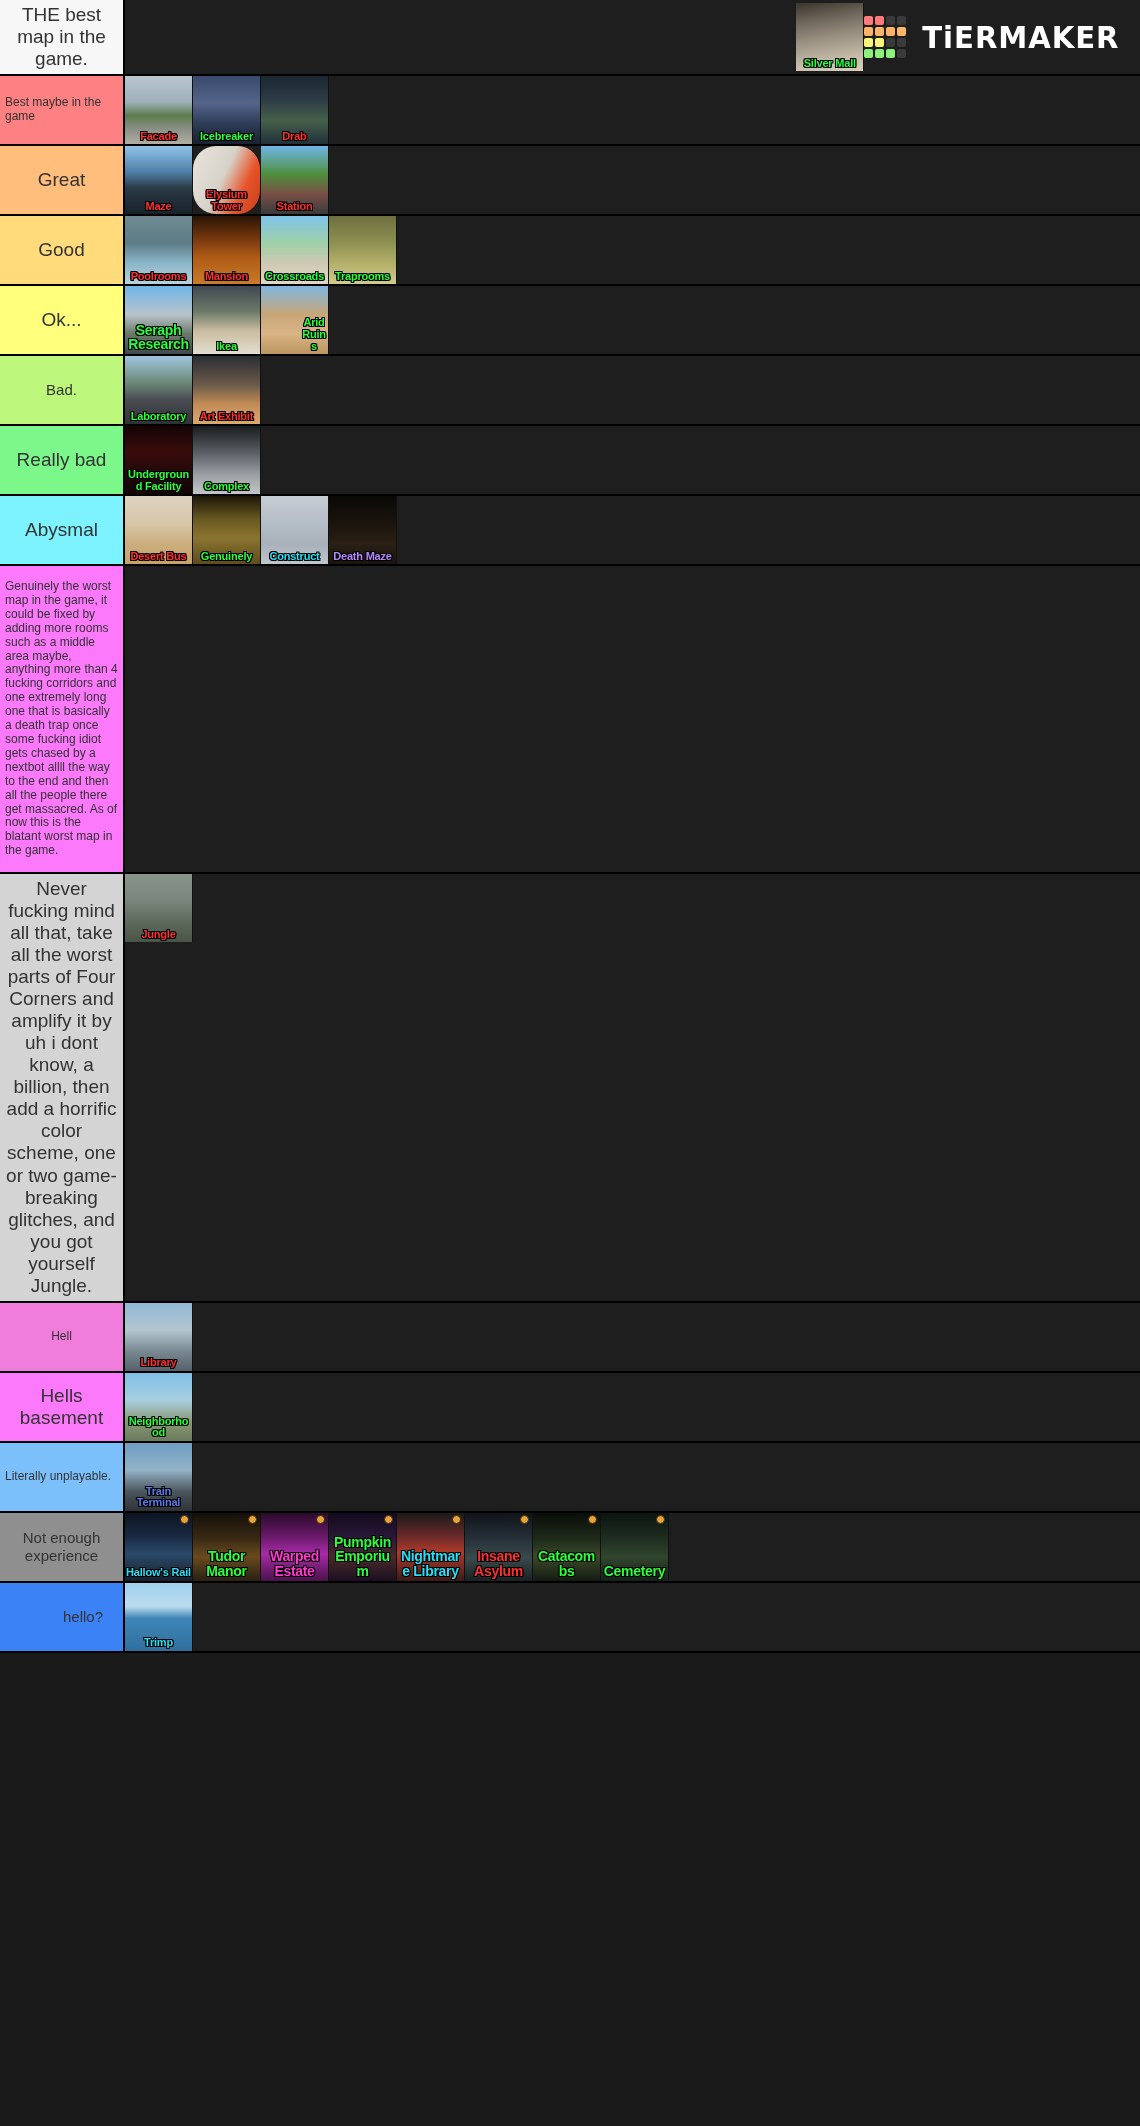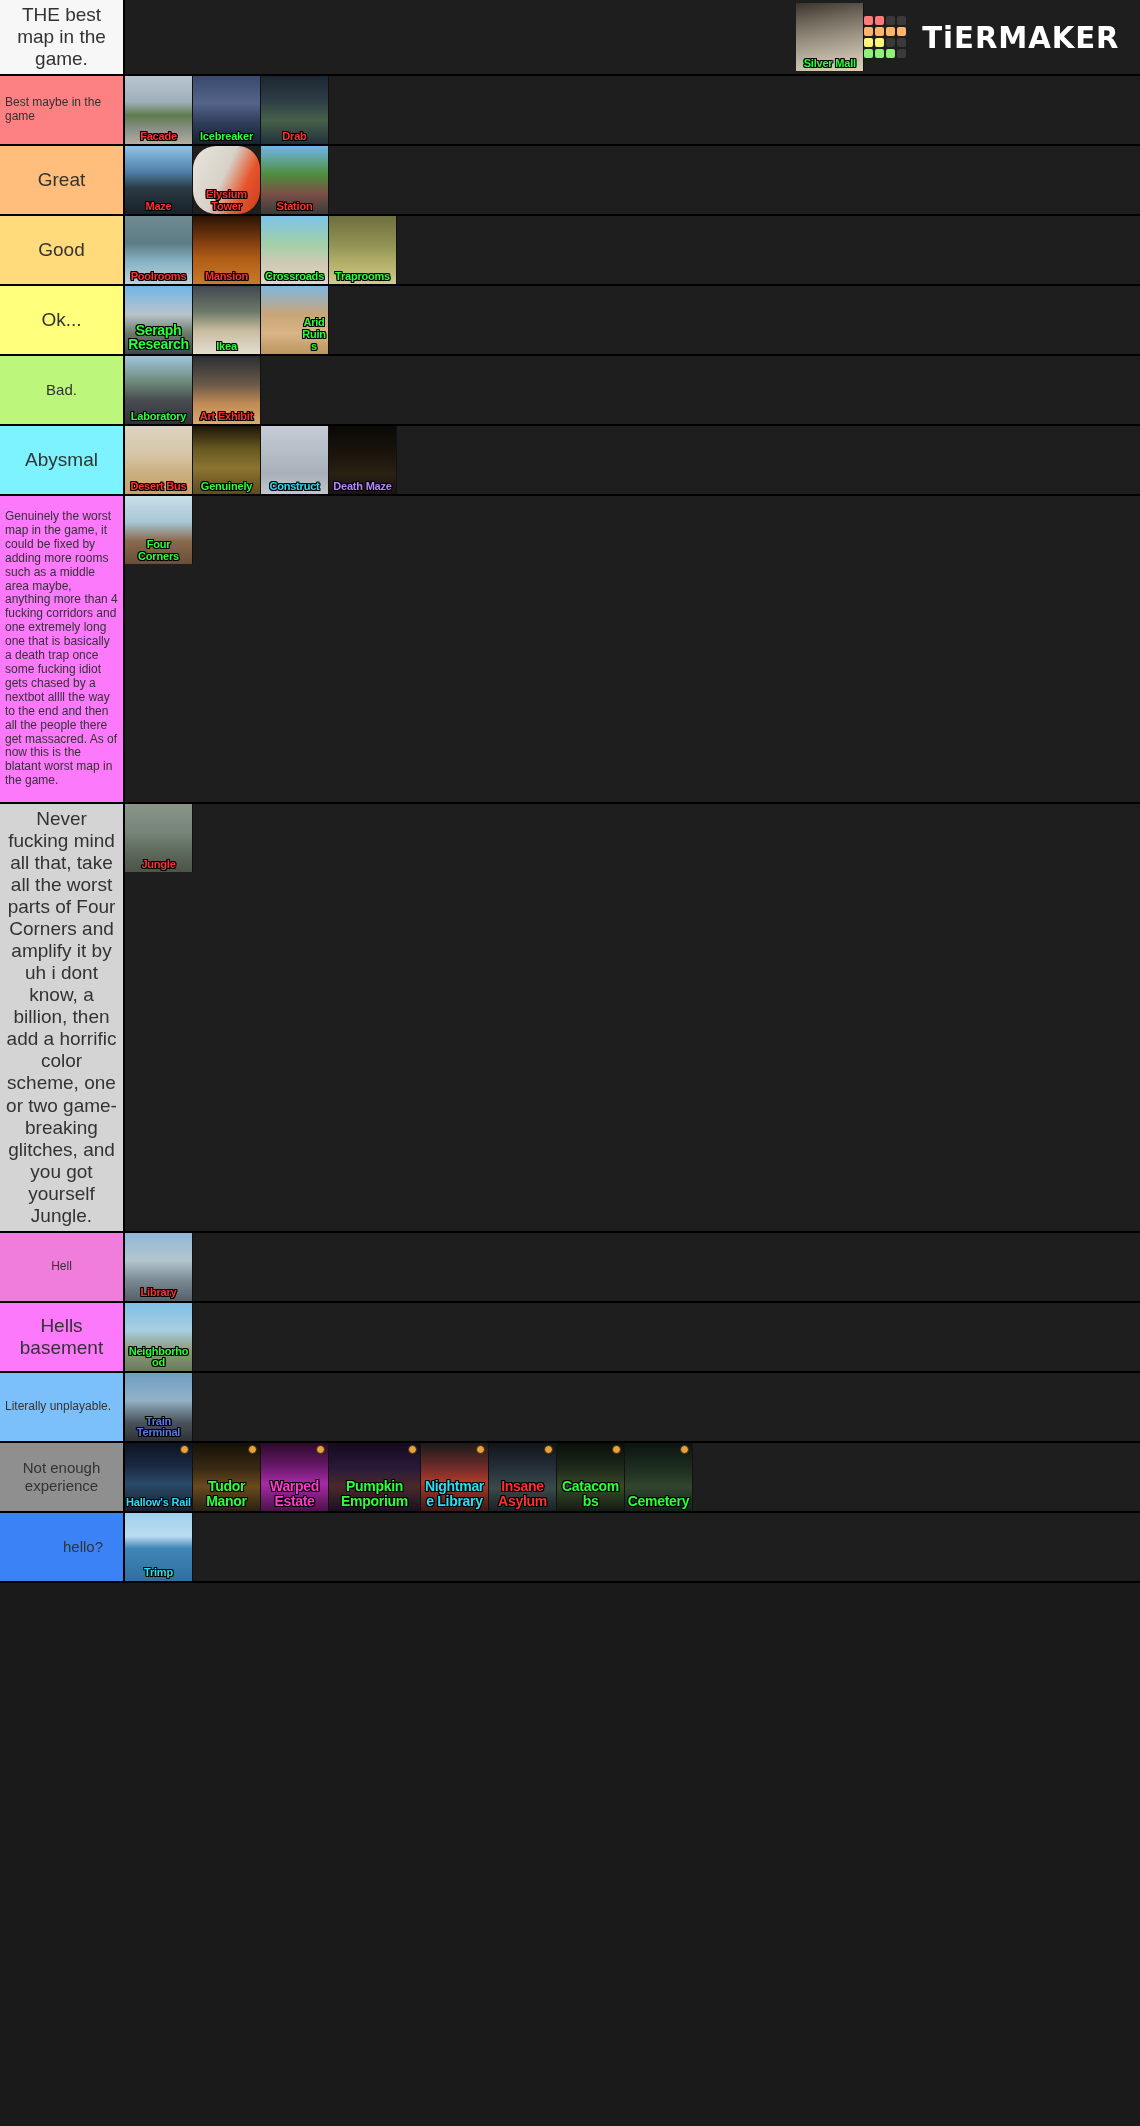--- a/index.html
+++ b/index.html
@@ -225,20 +225,33 @@
             <div class="art" style="background: linear-gradient(rgb(159, 198, 221) 0%, rgb(109, 138, 122) 38%, rgb(74, 78, 82) 64%, rgb(46, 50, 54) 100%);"></div>
             <div class="cap" style="color: rgb(43, 255, 58);">Laboratory</div>
           </div>
           <div class="tile" style="width: 68px;">
             <div class="art" style="background: linear-gradient(rgb(42, 46, 52) 0%, rgb(106, 90, 74) 42%, rgb(192, 138, 85) 70%, rgb(219, 168, 110) 100%);"></div>
             <div class="cap" style="color: rgb(255, 48, 48);">Art Exhibit</div>
           </div>
         </div>
       </div>
       <div class="row" style="min-height: 68px;">
+        <div class="label sz-lg" style="background: rgb(124, 247, 138);">Really bad</div>
+        <div class="tiles">
+          <div class="tile" style="width: 68px;">
+            <div class="art" style="background: linear-gradient(rgb(20, 4, 4) 0%, rgb(58, 12, 12) 38%, rgb(34, 8, 8) 70%, rgb(18, 4, 4) 100%);"></div>
+            <div class="cap" style="color: rgb(43, 255, 58);">Underground Facility</div>
+          </div>
+          <div class="tile" style="width: 68px;">
+            <div class="art" style="background: linear-gradient(rgb(26, 29, 32) 0%, rgb(90, 96, 102) 40%, rgb(154, 160, 164) 72%, rgb(194, 198, 200) 100%);"></div>
+            <div class="cap" style="color: rgb(43, 255, 58);">Complex</div>
+          </div>
+        </div>
+      </div>
+      <div class="row" style="min-height: 68px;">
         <div class="label sz-lg" style="background: rgb(124, 243, 255);">Abysmal</div>
         <div class="tiles">
           <div class="tile" style="width: 68px;">
             <div class="art" style="background: linear-gradient(rgb(222, 211, 194) 0%, rgb(214, 198, 168) 42%, rgb(203, 174, 126) 70%, rgb(200, 162, 100) 100%);"></div>
             <div class="cap" style="color: rgb(255, 48, 48);">Desert Bus</div>
           </div>
           <div class="tile" style="width: 68px;">
             <div class="art" style="background: linear-gradient(rgb(29, 22, 8) 0%, rgb(106, 90, 34) 35%, rgb(138, 116, 48) 62%, rgb(94, 76, 28) 100%);"></div>
             <div class="cap" style="color: rgb(43, 255, 58);">Genuinely</div>
           </div>
@@ -247,26 +260,20 @@
             <div class="cap" style="color: rgb(38, 224, 245);">Construct</div>
           </div>
           <div class="tile" style="width: 68px;">
             <div class="art" style="background: linear-gradient(rgb(10, 8, 6) 0%, rgb(26, 20, 12) 40%, rgb(42, 32, 20) 70%, rgb(26, 20, 16) 100%);"></div>
             <div class="cap" style="color: rgb(180, 135, 255);">Death Maze</div>
           </div>
         </div>
       </div>
       <div class="row" style="min-height: 308px;">
         <div class="label sz-sm align-left" style="background: rgb(252, 121, 252);">Genuinely the worst map in the game, it could be fixed by adding more rooms such as a middle area maybe, anything more than 4 fucking corridors and one extremely long one that is basically a death trap once some fucking idiot gets chased by a nextbot allll the way to the end and then all the people there get massacred. As of now this is the blatant worst map in the game.</div>
-        <div class="tiles">
-          <div class="tile" style="width: 68px;">
-            <div class="art" style="background: linear-gradient(rgb(201, 223, 232) 0%, rgb(168, 200, 214) 38%, rgb(138, 106, 78) 66%, rgb(106, 78, 56) 100%);"></div>
-            <div class="cap" style="color: rgb(43, 255, 58);">Four Corners</div>
-          </div>
-        </div>
       </div>
       <div class="row" style="min-height: 367px;">
         <div class="label sz-lg" style="background: rgb(212, 212, 212);">Never fucking mind all that, take all the worst parts of Four Corners and amplify it by uh i dont know, a billion, then add a horrific color scheme, one or two game-breaking glitches, and you got yourself Jungle.</div>
         <div class="tiles">
           <div class="tile" style="width: 68px;">
             <div class="art" style="background: linear-gradient(rgb(138, 149, 138) 0%, rgb(120, 133, 122) 40%, rgb(94, 106, 92) 70%, rgb(74, 84, 72) 100%);"></div>
             <div class="cap" style="color: rgb(255, 48, 48);">Jungle</div>
           </div>
         </div>
       </div>
@@ -308,21 +315,21 @@
           <div class="tile" style="width: 68px;">
             <div class="art" style="background: linear-gradient(rgb(20, 16, 8) 0%, rgb(58, 42, 20) 38%, rgb(106, 74, 30) 64%, rgb(42, 32, 20) 100%);"></div>
             <div class="badge"></div>
             <div class="cap tiny" style="color: rgb(43, 255, 58);">Tudor Manor</div>
           </div>
           <div class="tile" style="width: 68px;">
             <div class="art" style="background: linear-gradient(rgb(42, 10, 42) 0%, rgb(106, 26, 106) 35%, rgb(168, 42, 168) 60%, rgb(74, 18, 74) 100%);"></div>
             <div class="badge"></div>
             <div class="cap tiny" style="color: rgb(255, 58, 208);">Warped Estate</div>
           </div>
-          <div class="tile" style="width: 92px; text-decoration: underline;">
+          <div class="tile" style="width: 68px; text-decoration: underline;">
             <div class="art" style="background: linear-gradient(rgb(20, 10, 30) 0%, rgb(42, 26, 58) 38%, rgb(74, 42, 42) 64%, rgb(26, 16, 32) 100%);"></div>
             <div class="badge"></div>
             <div class="cap tiny" style="color: rgb(43, 255, 58);">Pumpkin Emporium</div>
           </div>
           <div class="tile" style="width: 68px;">
             <div class="art" style="background: linear-gradient(rgb(26, 26, 26) 0%, rgb(106, 42, 42) 34%, rgb(176, 58, 42) 58%, rgb(58, 26, 24) 100%);"></div>
             <div class="badge"></div>
             <div class="cap tiny" style="color: rgb(38, 224, 245);">Nightmare Library</div>
           </div>
           <div class="tile" style="width: 68px;">

